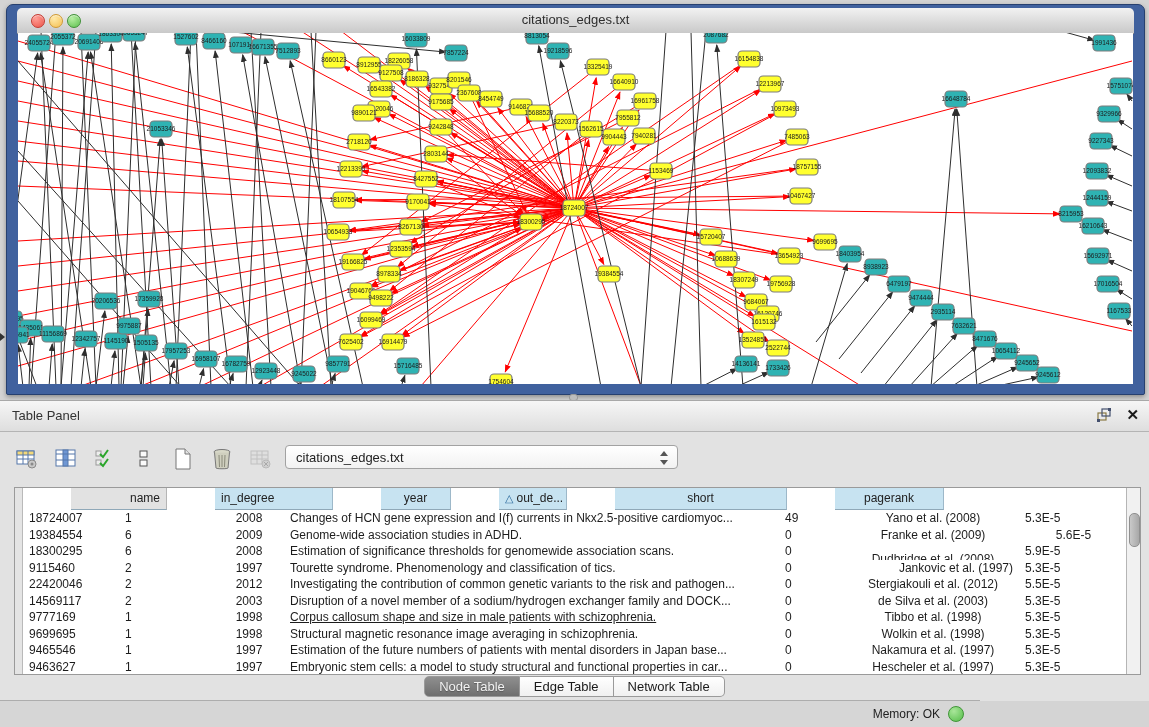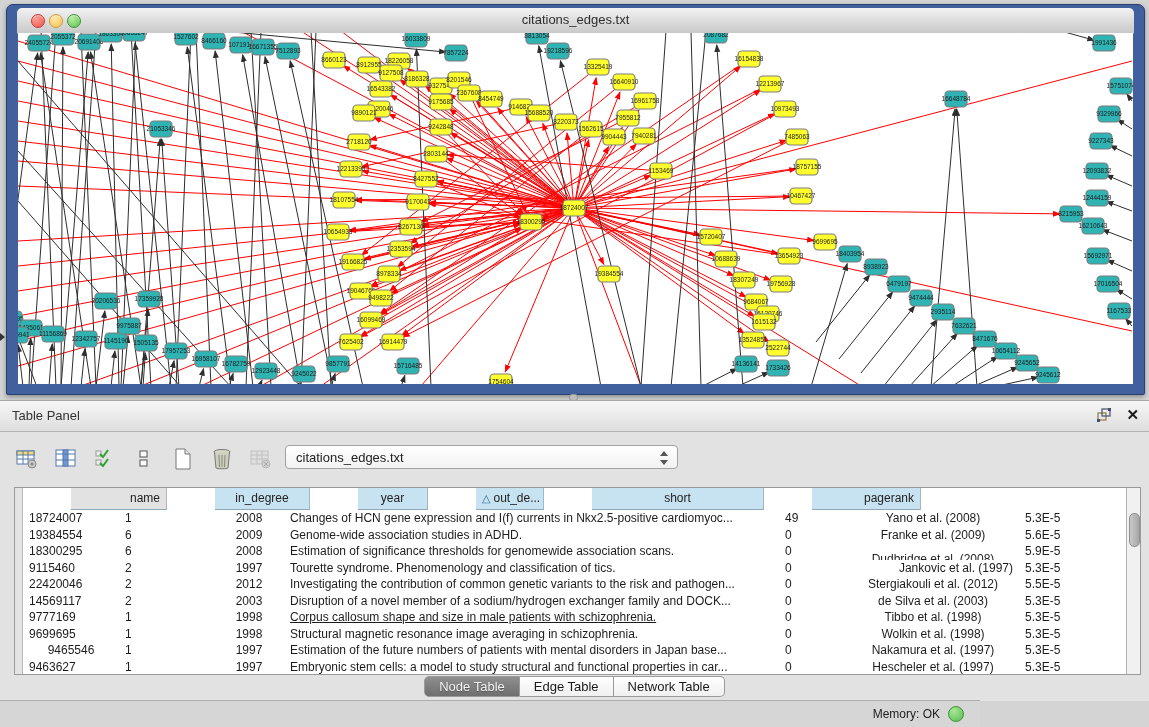--- a/index.html
+++ b/index.html
@@ -841,46 +841,46 @@
     <svg class="dd-arrows" width="10" height="16">
       <path d="M1 6 L5 1 L9 6 Z" fill="#555"></path>
         <path d="M1 10 L5 15 L9 10 Z" fill="#555"></path>
     </svg>
   </div>
 
   <div class="dtable">
     <div class="thead" id="thead">
         <div class="gutter"></div>
         <div class="th gray" style="width: 96px; text-align: right;">name</div>
-        <div class="th" style="width: 95px; text-align: center;">in_degree</div>
+        <div class="th" style="width: 118px; ">in_degree</div>
         <div class="th" style="width: 70px; text-align: center;">year</div>
         <div class="th" style="width: 68px; text-align: left;"><span class="sorticon">△</span>out_de...</div>
         <div class="th" style="width: 172px; text-align: center;">short</div>
-        <div class="th" style="width: 109px; text-align: right;">pagerank</div>
+        <div class="th" style="width: 109px; text-align: center;">pagerank</div>
       </div>
     <div class="tbody" id="tbody">
         <div class="tr">
           <div class="gutter"></div>
           <div class="td" style="width: 96px; text-align: left;">18724007</div>
           <div class="td" style="width: 95px; text-align: left;">1</div>
           <div class="td" style="width: 70px; text-align: center;">2008</div>
           <div class="td" style="width: 495px; text-align: left;">Changes of HCN gene expression and I(f) currents in Nkx2.5-positive cardiomyoc...</div>
           <div class="td" style="width: 68px; text-align: left;">49</div>
           <div class="td" style="width: 172px; text-align: center;">Yano et al. (2008)</div>
           <div class="td" style="width: 109px; text-align: left;">5.3E-5</div>
         </div>
         <div class="tr">
           <div class="gutter"></div>
           <div class="td" style="width: 96px; text-align: left;">19384554</div>
           <div class="td" style="width: 95px; text-align: left;">6</div>
           <div class="td" style="width: 70px; text-align: center;">2009</div>
           <div class="td" style="width: 495px; text-align: left;">Genome-wide association studies in ADHD.</div>
           <div class="td" style="width: 68px; text-align: left;">0</div>
           <div class="td" style="width: 172px; text-align: center;">Franke et al. (2009)</div>
-          <div class="td" style="width: 109px; text-align: left;">5.6E-5</div>
+          <div class="td" style="width: 109px; text-align: center;">5.6E-5</div>
         </div>
         <div class="tr">
           <div class="gutter"></div>
           <div class="td" style="width: 96px; text-align: left;">18300295</div>
           <div class="td" style="width: 95px; text-align: left;">6</div>
           <div class="td" style="width: 70px; text-align: center;">2008</div>
           <div class="td" style="width: 495px; text-align: left;">Estimation of significance thresholds for genomewide association scans.</div>
           <div class="td" style="width: 68px; text-align: left;">0</div>
           <div class="td" style="width: 172px; text-align: center; margin-top: 8px;">Dudbridge et al. (2008)</div>
           <div class="td" style="width: 109px; text-align: left;">5.9E-5</div>
@@ -930,21 +930,21 @@
           <div class="td" style="width: 96px; text-align: left;">9699695</div>
           <div class="td" style="width: 95px; text-align: left;">1</div>
           <div class="td" style="width: 70px; text-align: center;">1998</div>
           <div class="td" style="width: 495px; text-align: left;">Structural magnetic resonance image averaging in schizophrenia.</div>
           <div class="td" style="width: 68px; text-align: left;">0</div>
           <div class="td" style="width: 172px; text-align: center;">Wolkin et al. (1998)</div>
           <div class="td" style="width: 109px; text-align: left;">5.3E-5</div>
         </div>
         <div class="tr">
           <div class="gutter"></div>
-          <div class="td" style="width: 96px; text-align: center;">9465546</div>
+          <div class="td" style="width: 96px; text-align: left;">9465546</div>
           <div class="td" style="width: 95px; text-align: left;">1</div>
           <div class="td" style="width: 70px; text-align: center;">1997</div>
           <div class="td" style="width: 495px; text-align: left;">Estimation of the future numbers of patients with mental disorders in Japan base...</div>
           <div class="td" style="width: 68px; text-align: left;">0</div>
           <div class="td" style="width: 172px; text-align: center;">Nakamura et al. (1997)</div>
           <div class="td" style="width: 109px; text-align: left;">5.3E-5</div>
         </div>
         <div class="tr">
           <div class="gutter"></div>
           <div class="td" style="width: 96px; text-align: left;">9463627</div>

